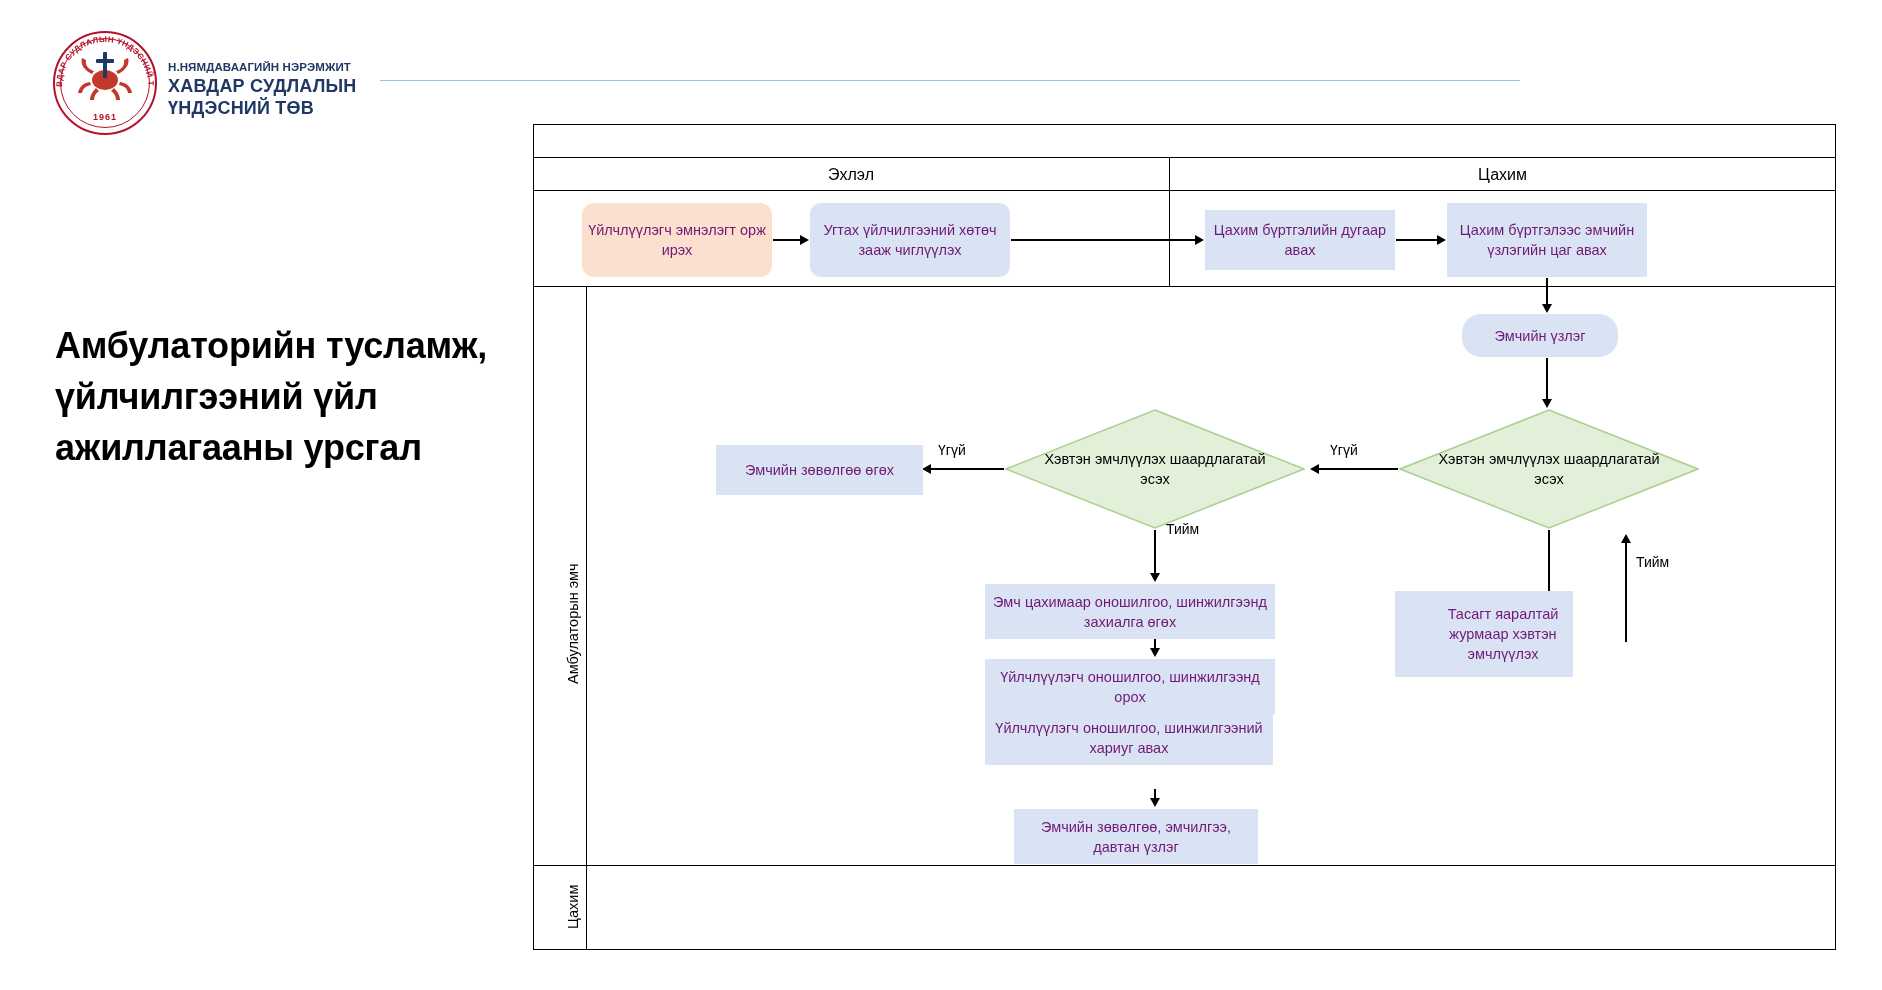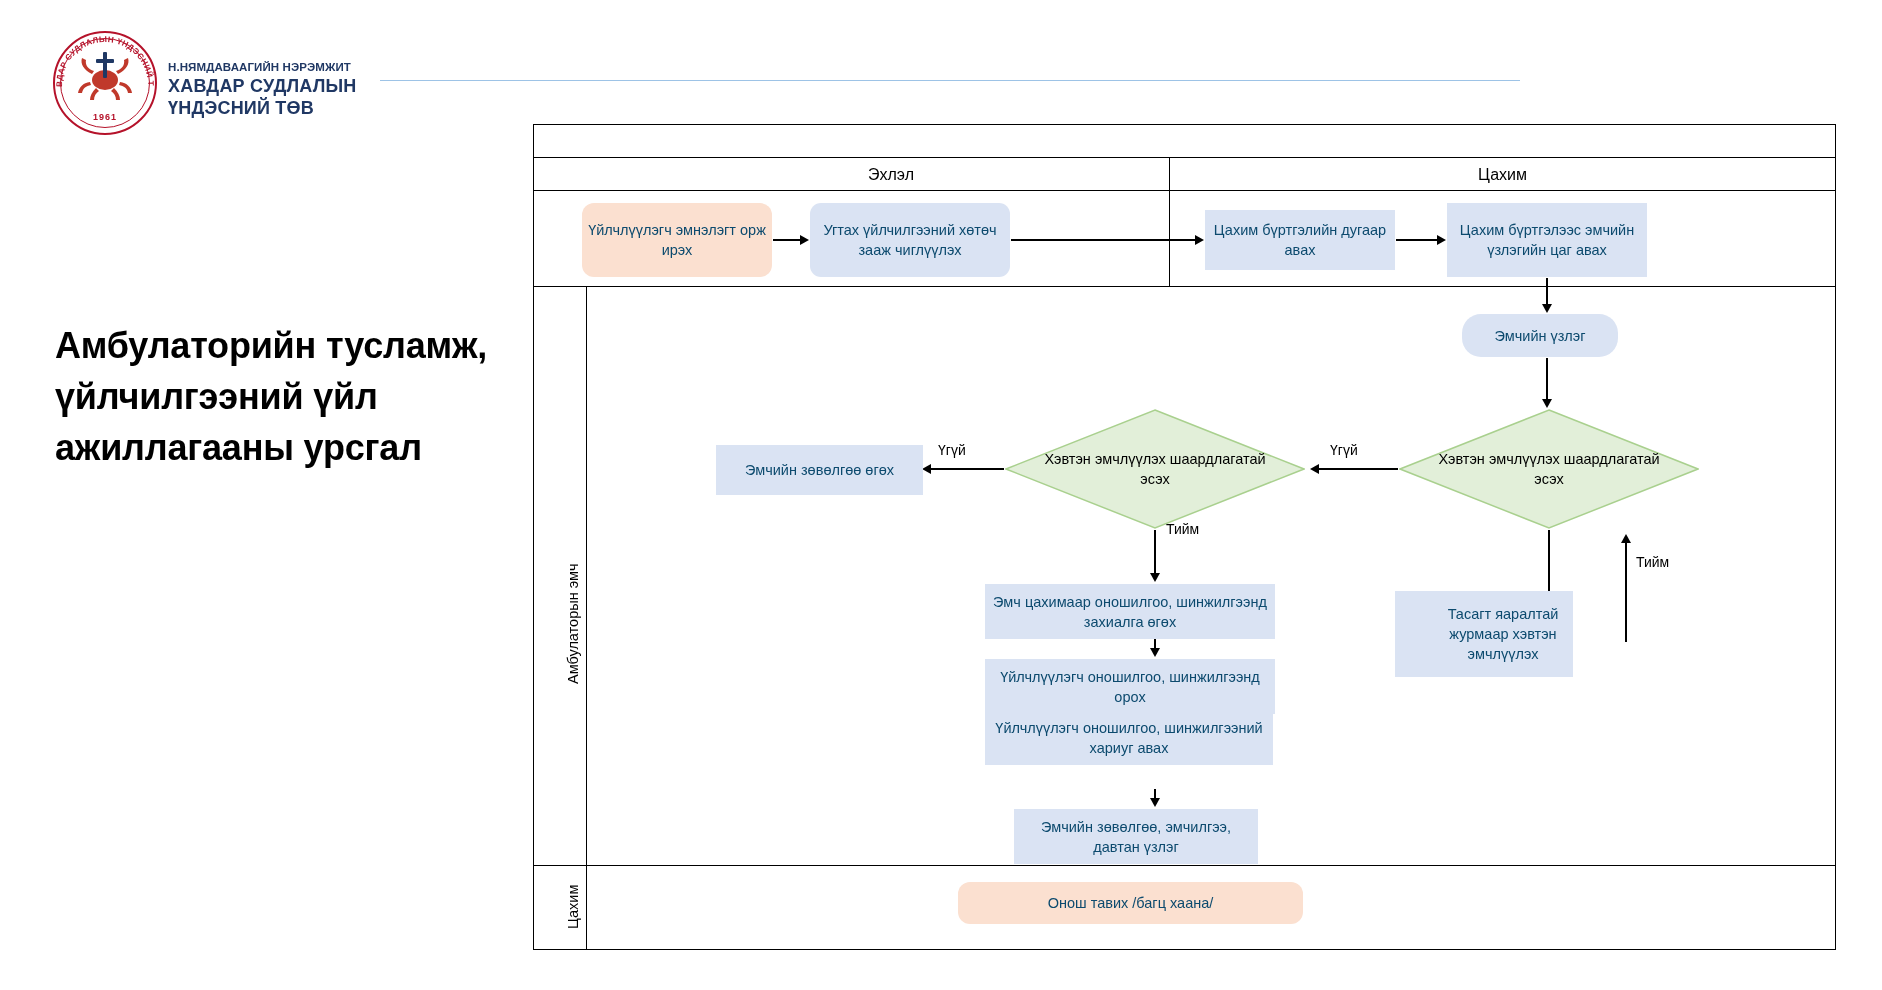--- a/index.html
+++ b/index.html
@@ -148,21 +148,21 @@
   
   .node {
     position: absolute;
     box-sizing: border-box;
     display: flex;
     align-items: center;
     justify-content: center;
     text-align: center;
     font-size: 14.5px;
     line-height: 20px;
-    color: #0c4a6e;
+    color: #701a75;
     padding: 2px 6px;
   }
   .node.blue { background: #dae3f3; }
   .node.peach-round { background: #fbe0d0; border-radius: 12px; }
 
   
   .diamond {
     position: absolute;
   }
   .diamond svg { position: absolute; left: 0; top: 0; }
@@ -249,21 +249,21 @@
   <div class="frame-line" style="left:0;top:66px;width:1303px;height:1px;"></div>
 
   <div class="frame-line" style="left:636px;top:33px;width:1px;height:130px;"></div>
 
   <div class="frame-line" style="left:0;top:162px;width:1303px;height:1px;"></div>
 
   <div class="frame-line" style="left:0;top:741px;width:1303px;height:1px;"></div>
 
   <div class="frame-line" style="left:53px;top:162px;width:1px;height:664px;"></div>
 
-  <div class="hdr-cell" style="left:0;top:37px;width:636px;padding-left:40px;">Эхлэл</div>
+  <div class="hdr-cell" style="left:0;top:37px;width:636px;">Эхлэл</div>
   <div class="hdr-cell" style="left:637px;top:37px;width:665px;">Цахим</div>
 
   <div class="lane-label" style="left:32px;top:560px;">Амбулаторын эмч</div>
   <div class="lane-label" style="left:32px;top:805px;">Цахим</div>
 
   <div class="node peach-round" style="left:49px;top:79px;width:190px;height:74px;">Үйлчлүүлэгч эмнэлэгт орж ирэх</div>
 
   <div class="node blue" style="left:277px;top:79px;width:200px;height:74px;border-radius:11px;">Угтах үйлчилгээний хөтөч зааж чиглүүлэх</div>
 
   <div class="node blue" style="left:672px;top:86px;width:190px;height:60px;">Цахим бүртгэлийн дугаар авах</div>
@@ -333,15 +333,14 @@
   <div class="conn" style="left:621px;top:590px;width:1.6px;height:12px;"></div>
   <div class="arrow-head ah-down" style="left:617px;top:599px;"></div>
 
   <div class="node blue" style="left:452px;top:586px;width:288px;height:55px;">Үйлчлүүлэгч оношилгоо, шинжилгээний хариуг авах</div>
 
   <div class="conn" style="left:621px;top:665px;width:1.6px;height:12px;"></div>
   <div class="arrow-head ah-down" style="left:617px;top:674px;"></div>
 
   <div class="node blue" style="left:481px;top:685px;width:244px;height:55px;">Эмчийн зөвөлгөө, эмчилгээ, давтан үзлэг</div>
 
-  <div class="node peach-round" style="left:425px;top:758px;width:345px;height:42px;">Онош тавих /багц хаана/</div>
 
 </div>
 
 </body></html>

